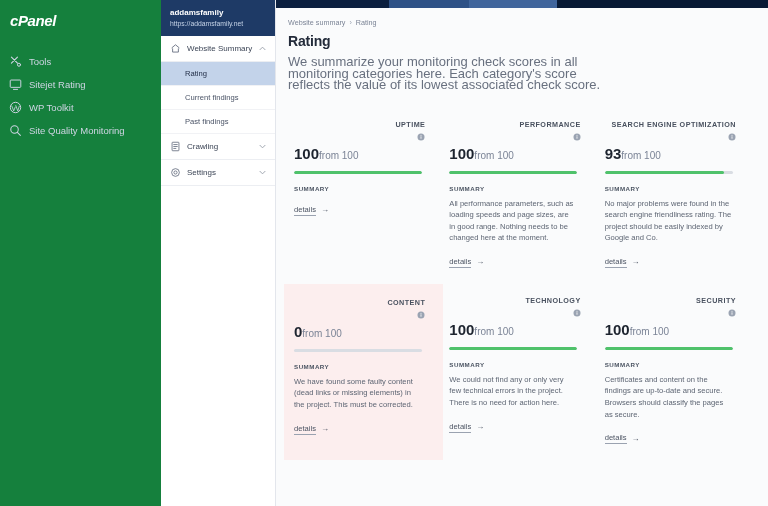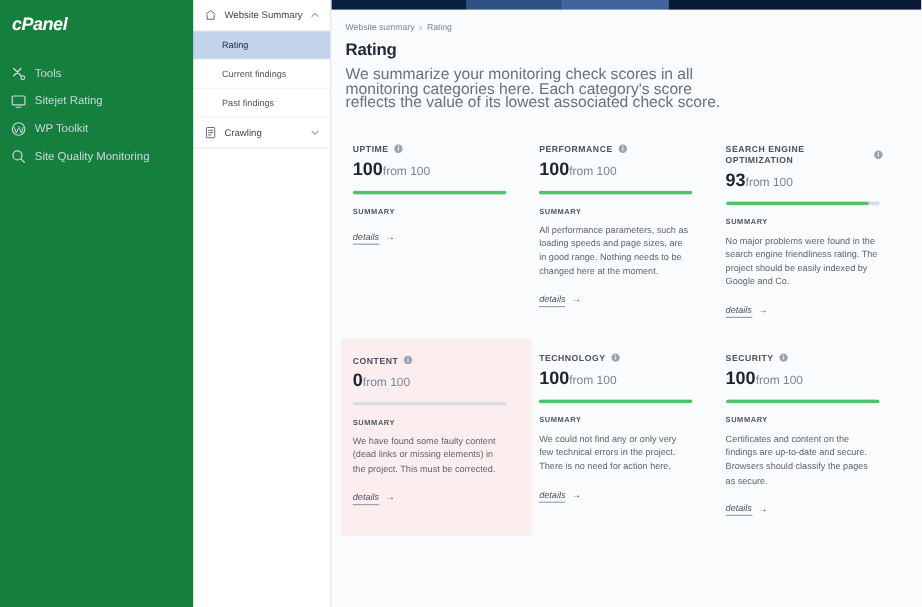--- a/index.html
+++ b/index.html
@@ -109,21 +109,21 @@
   
   .grid {
     display: grid;
     grid-template-columns: repeat(3, 1fr);
     column-gap: 0px; row-gap: 0px;
     margin-top: 17px;
   }
   .card { padding: 12px 18px 16px 6px; background: transparent; }
   .card.alert { background: #fceeee; padding-left: 10px; margin-left: -4px; padding-top:14px; }
 
-  .c-head { display: flex; align-items: center; gap: 4px; }
+  .c-head { display: flex; align-items: flex-end; gap: 4px; flex-direction: column; }
   .c-title {
     font-size: 7.2px; font-weight: bold; color: #49515f;
     letter-spacing: 0.45px; text-transform: uppercase;
   }
   .info-ico { width: 8px; height: 8px; flex: none; cursor: pointer; }
   .info-ico svg { display: block; }
 
   .c-score { margin-top: 5px; display: flex; align-items: baseline; gap: 0; }
   .c-num { font-size: 15px; font-weight: bold; color: #1d242f; line-height: 16px; }
   .c-of  { font-size: 10px; color: #7b8496; }
@@ -139,21 +139,20 @@
   .sum-text {
     margin-top: 6px;
     font-size: 7.6px; color: #5d6573; line-height: 11.6px;
     width: 127px;
   }
   .det {
     margin-top: 13px;
     display: inline-flex; align-items: center; gap: 5px;
     font-size: 7.6px; color: #4c5463;
     cursor: pointer;
-    font-style: italic;
   }
   .det .dlabel { border-bottom: 1px solid #9aa2b0; padding-bottom: 1px; }
   .det .arr { font-size: 8px; line-height: 8px; }
 </style>
 </head>
 <body>
 
 <div id="app">
 
   <aside class="cp-sidebar">
@@ -192,20 +191,24 @@
               <circle cx="6.8" cy="6.8" r="4.6"></circle>
               <path d="M10.3 10.3L14 14" stroke-linecap="round"></path>
             </svg>
           </span>
           <span>Site Quality Monitoring</span>
         </div>
       </nav>
   </aside>
 
   <aside class="sec-sidebar">
+    <div class="site-head">
+      <div class="site-name">addamsfamily</div>
+      <div class="site-url">https://addamsfamily.net</div>
+    </div>
     <nav id="sec-nav">
         <div class="sec-group">
           <span class="gi">
             <svg viewBox="0 0 16 16" width="11" height="11" fill="none" stroke="#5b6477" stroke-width="1.2" stroke-linejoin="round">
               <path d="M2.4 7.2L8 2.6l5.6 4.6"></path>
               <path d="M3.8 7.8v5.4h8.4V7.8"></path>
             </svg>
           </span>
           <span class="glabel">Website Summary</span>
           <span class="chev">
@@ -224,20 +227,34 @@
               <path d="M5.4 5.2h5.2M5.4 8h5.2M5.4 10.8h3.2" stroke-linecap="round"></path>
             </svg>
           </span>
           <span class="glabel">Crawling</span>
           <span class="chev">
             <svg viewBox="0 0 12 12" width="9" height="9" fill="none" stroke="#6b7484" stroke-width="1.3" stroke-linecap="round" stroke-linejoin="round">
               <path d="M2.6 4.4L6 7.8l3.4-3.4"></path>
             </svg>
           </span>
         </div>
+        <div class="sec-group">
+          <span class="gi">
+            <svg viewBox="0 0 16 16" width="11" height="11" fill="none" stroke="#5b6477" stroke-width="1.15">
+              <circle cx="8" cy="8" r="2.3"></circle>
+              <circle cx="8" cy="8" r="5.6"></circle>
+            </svg>
+          </span>
+          <span class="glabel">Settings</span>
+          <span class="chev">
+            <svg viewBox="0 0 12 12" width="9" height="9" fill="none" stroke="#6b7484" stroke-width="1.3" stroke-linecap="round" stroke-linejoin="round">
+              <path d="M2.6 4.4L6 7.8l3.4-3.4"></path>
+            </svg>
+          </span>
+        </div>
       </nav>
   </aside>
 
   <main class="main">
     <div class="topstrip">
       <div class="s1"></div>
       <div class="s2"></div>
       <div class="s3"></div>
       <div class="s4"></div>
     </div>

